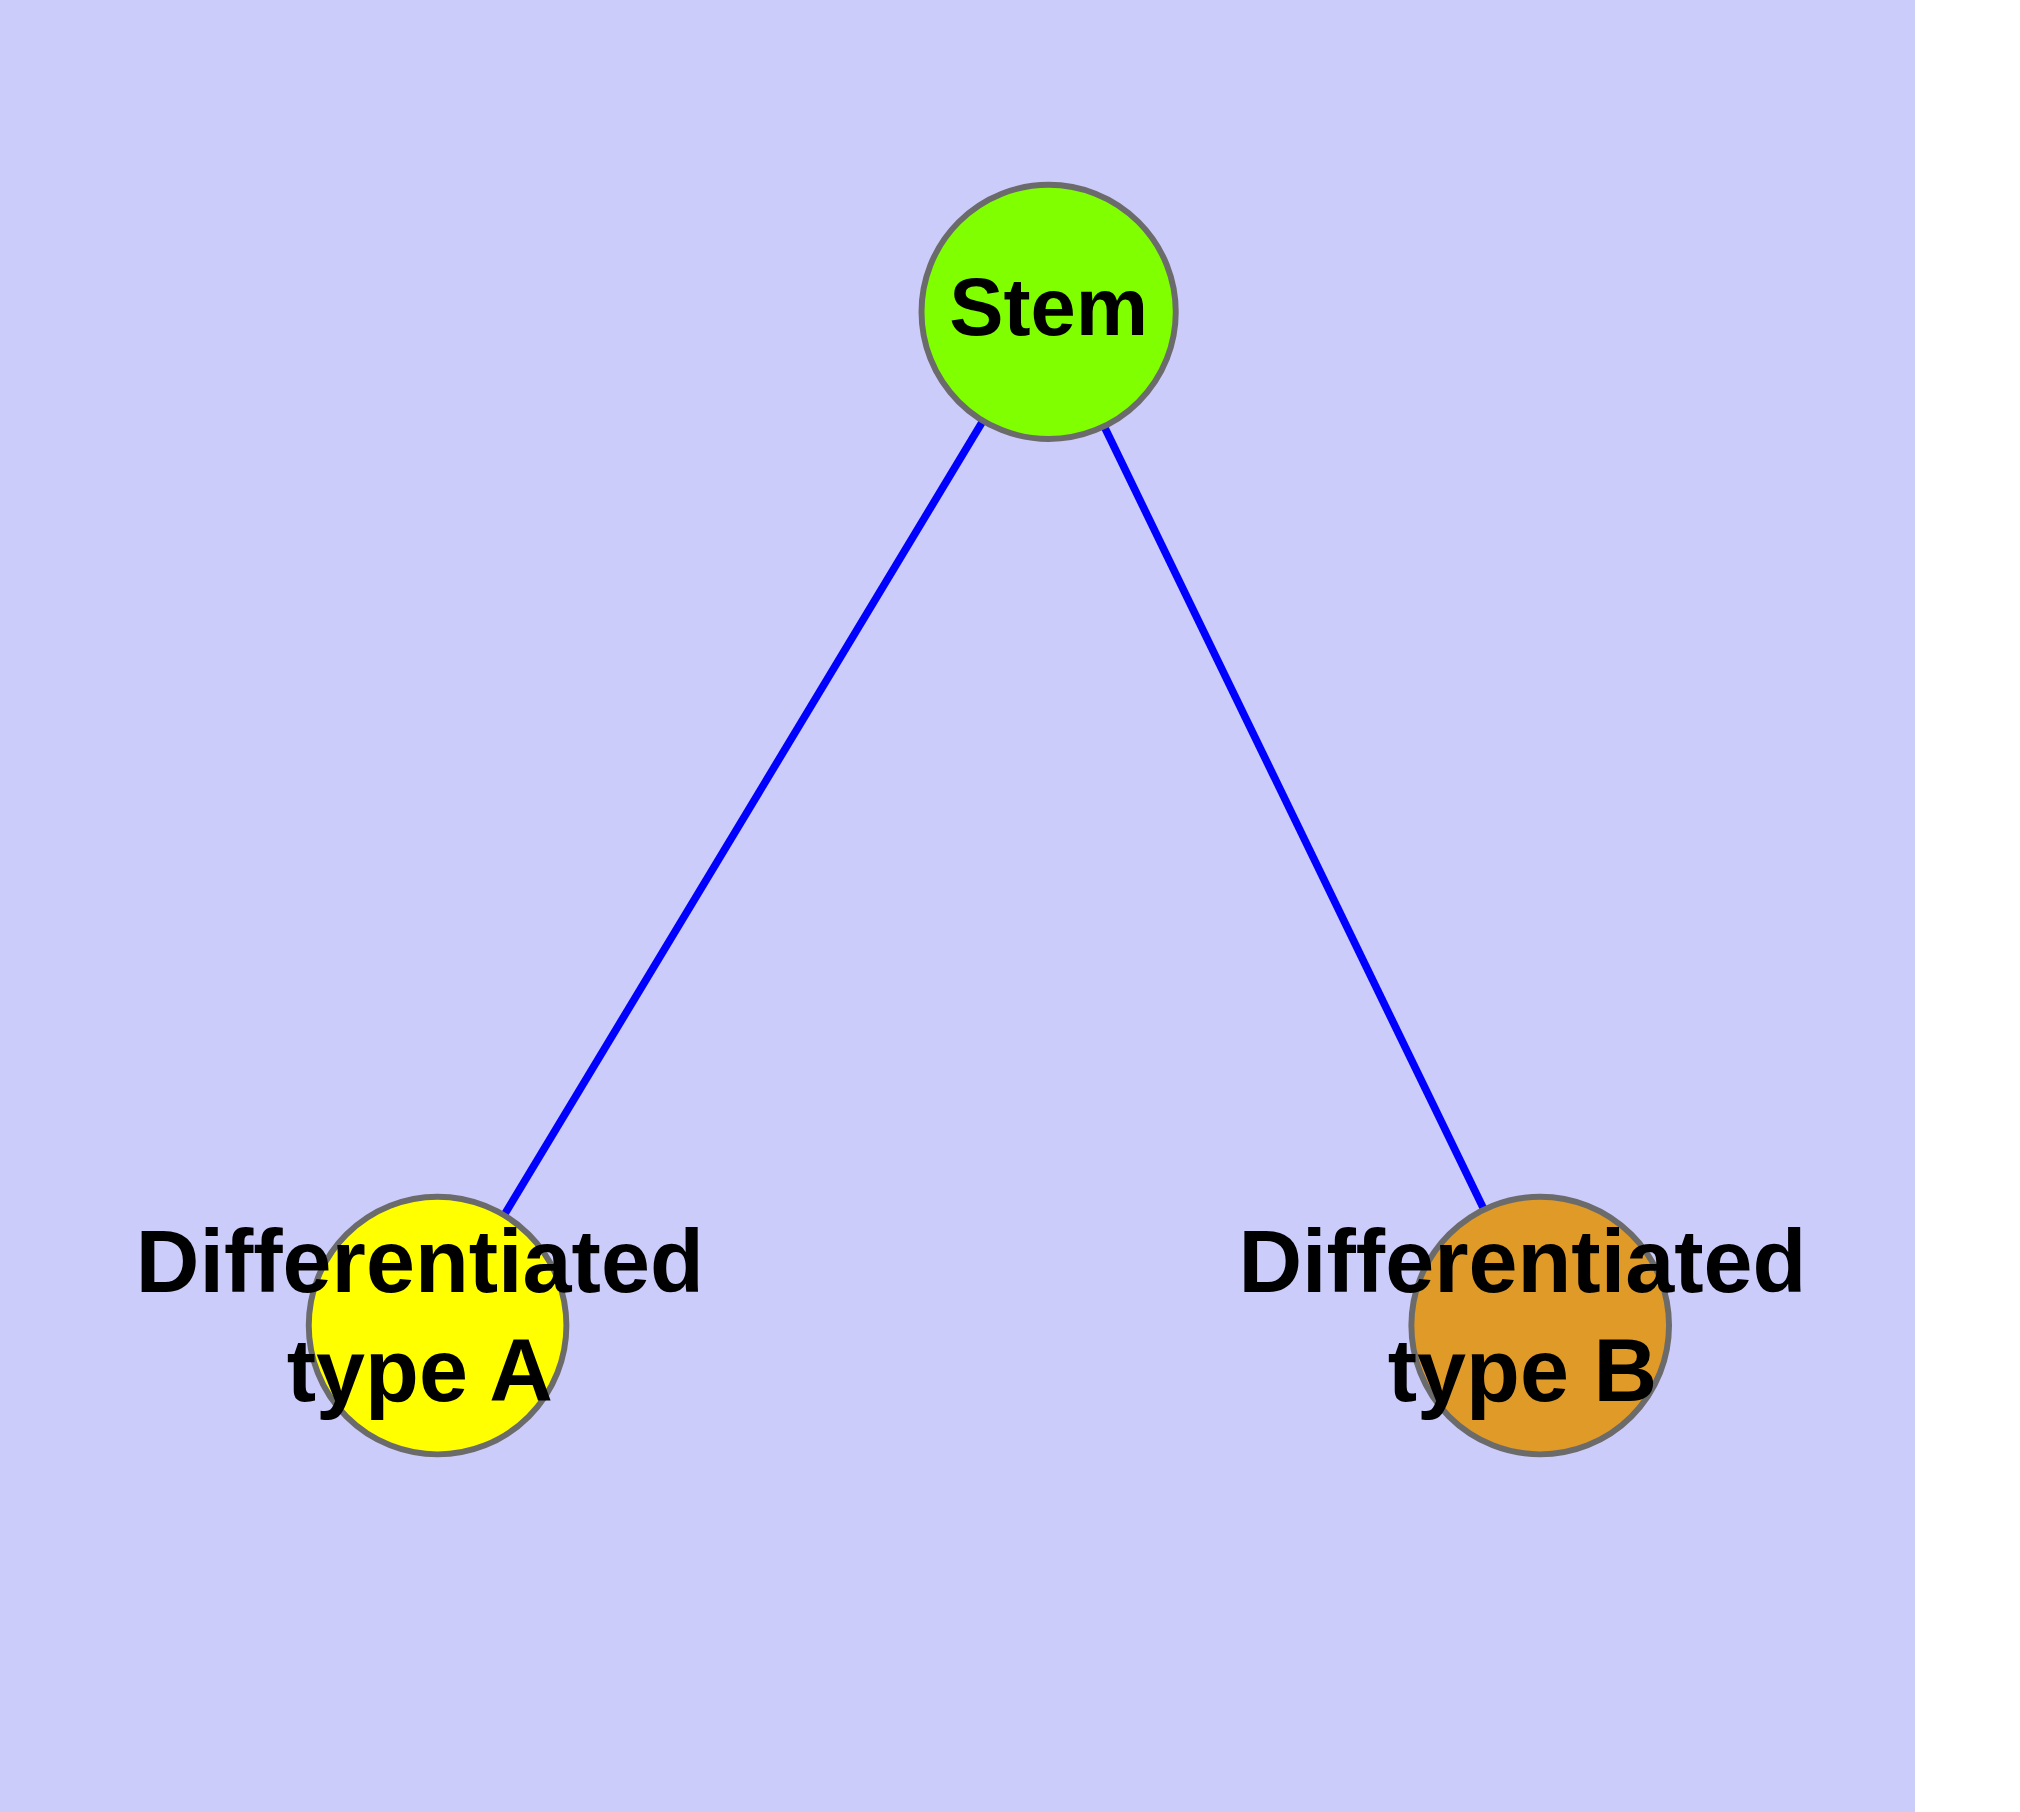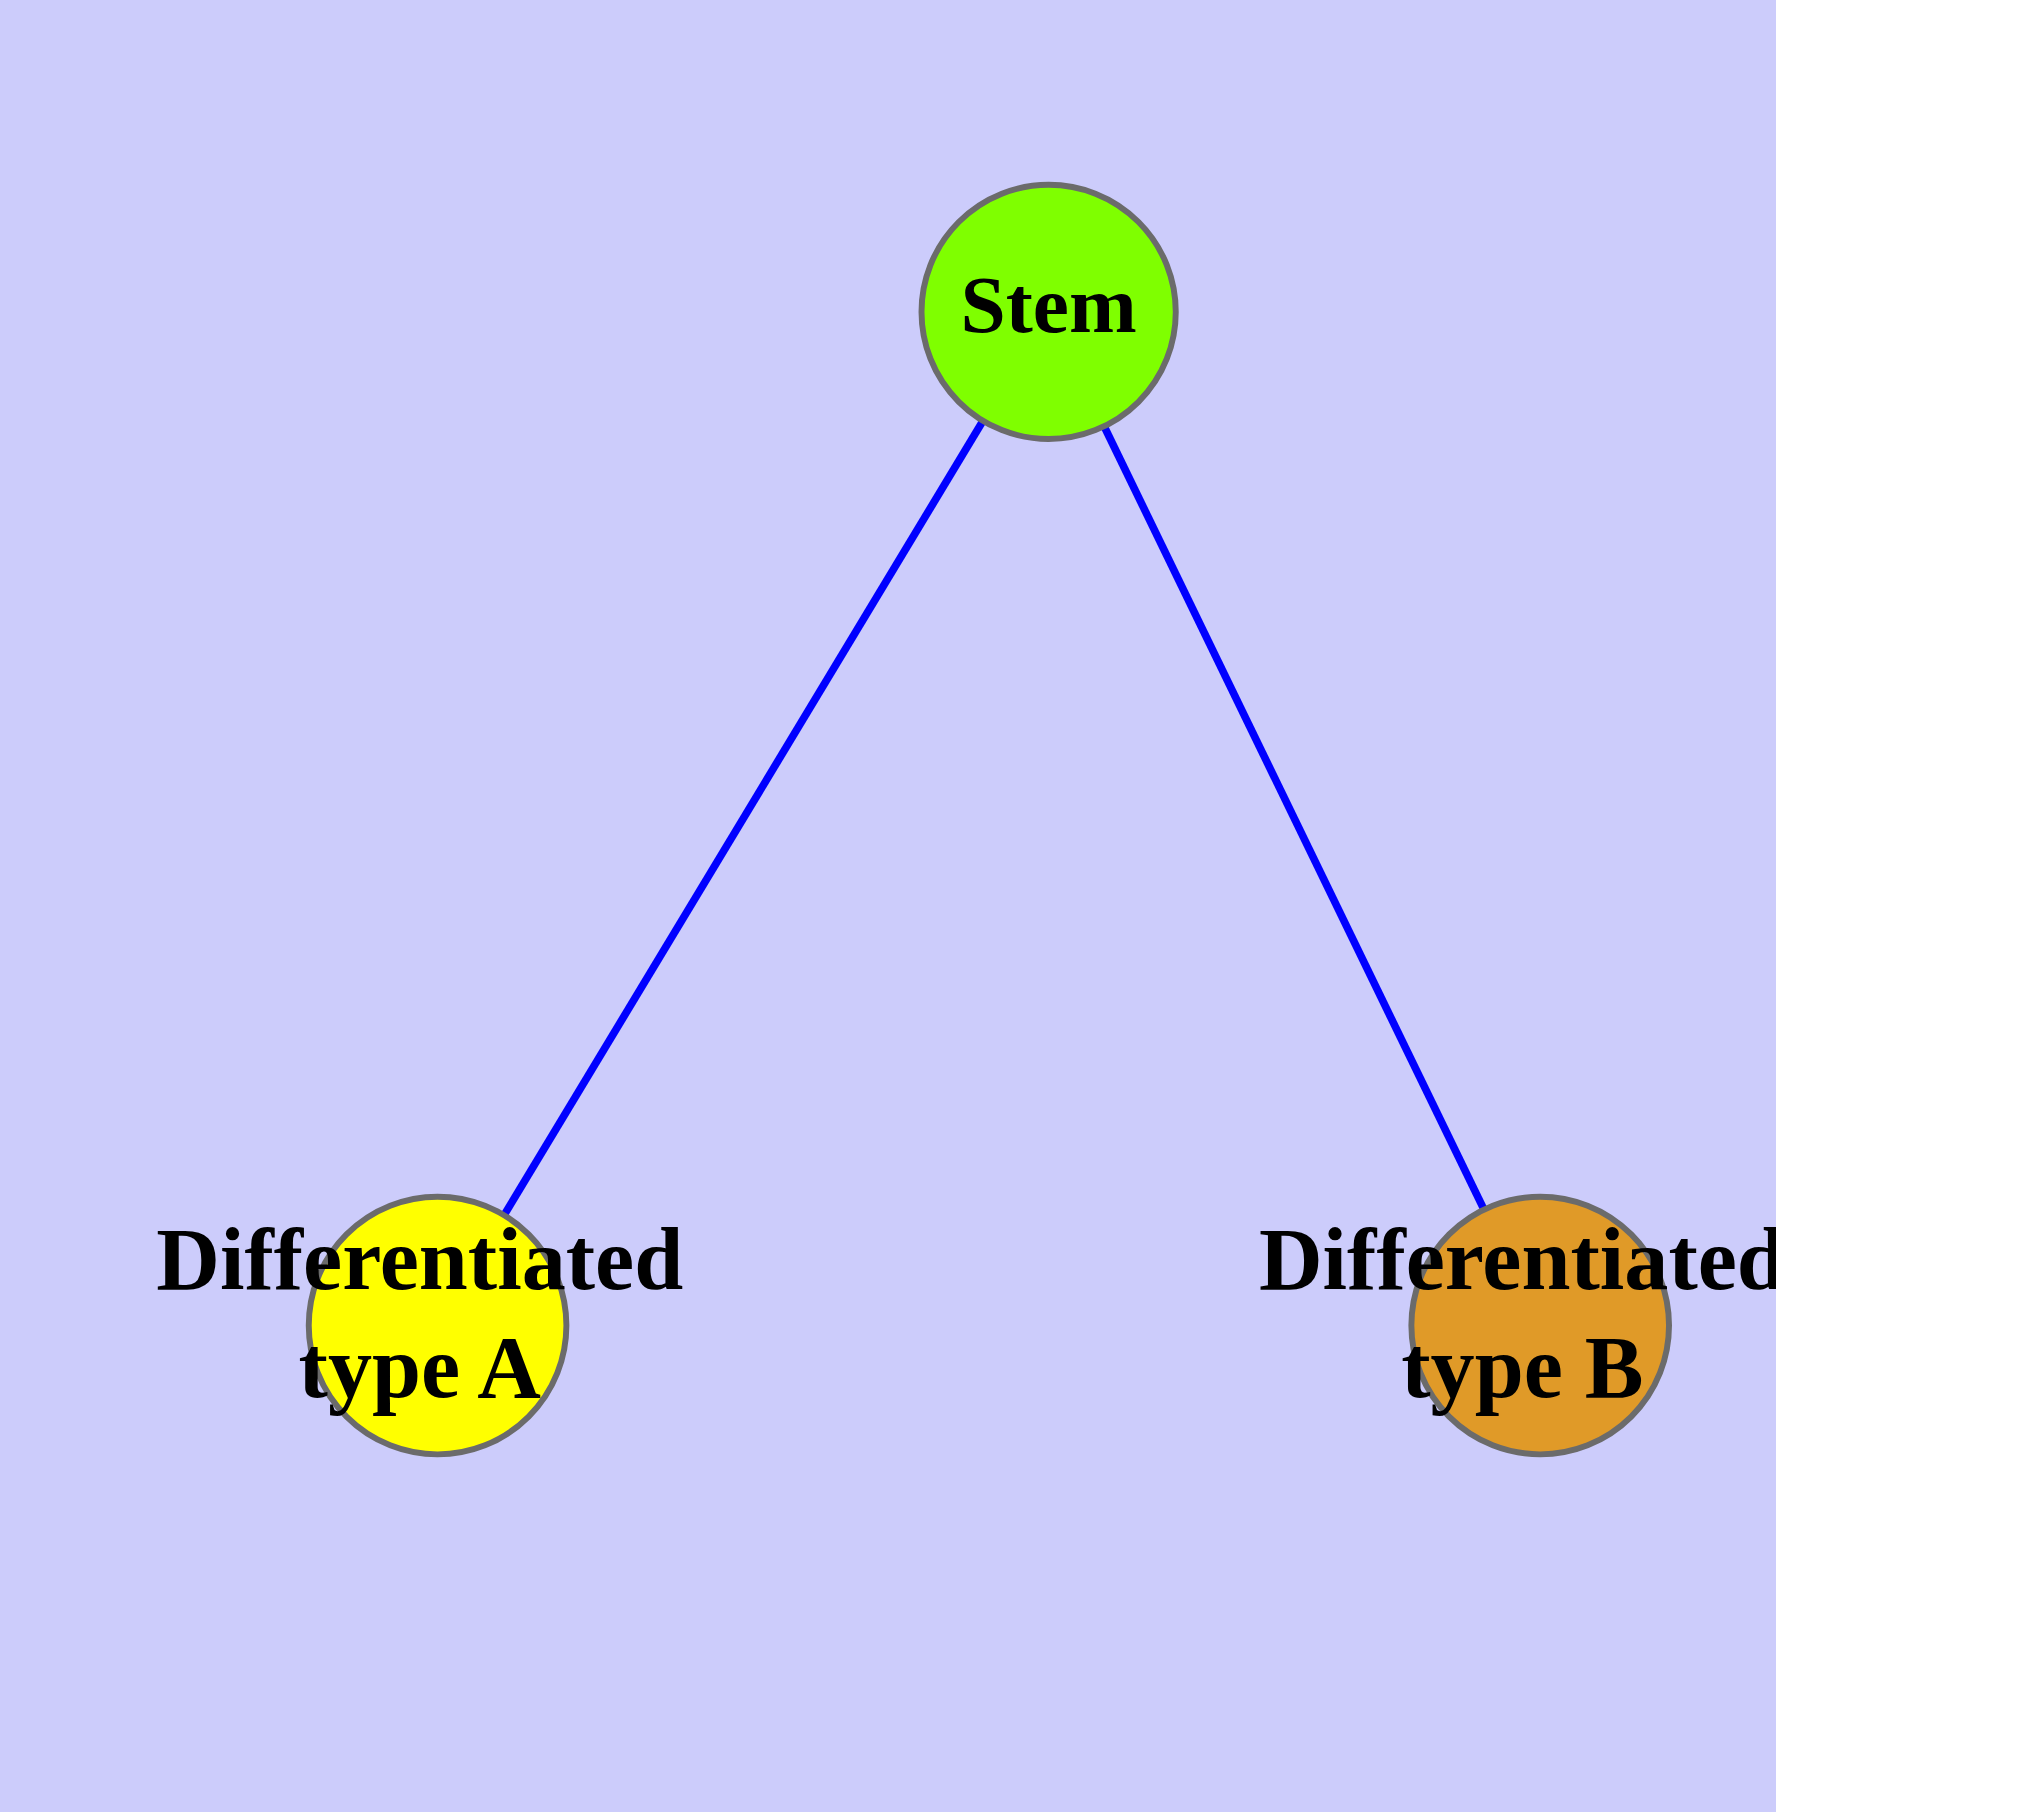--- a/index.html
+++ b/index.html
@@ -3,25 +3,25 @@
 <meta charset="utf-8">
 <title>Cell Differentiation Graph</title>
 <style>
   html, body {
     margin: 0;
     padding: 0;
     background: #ffffff;
   }
   #canvas {
     position: relative;
-    width: 1776px;
+    width: 1915px;
     height: 1812px;
     background: #ccccfb;
     overflow: hidden;
-    font-family: Liberation Serif, serif;
+    font-family: Liberation Sans, sans-serif;
   }
   #graph-svg {
     position: absolute;
     left: 0;
     top: 0;
     width: 2021px;
     height: 1812px;
     display: block;
   }
   .node-label {

